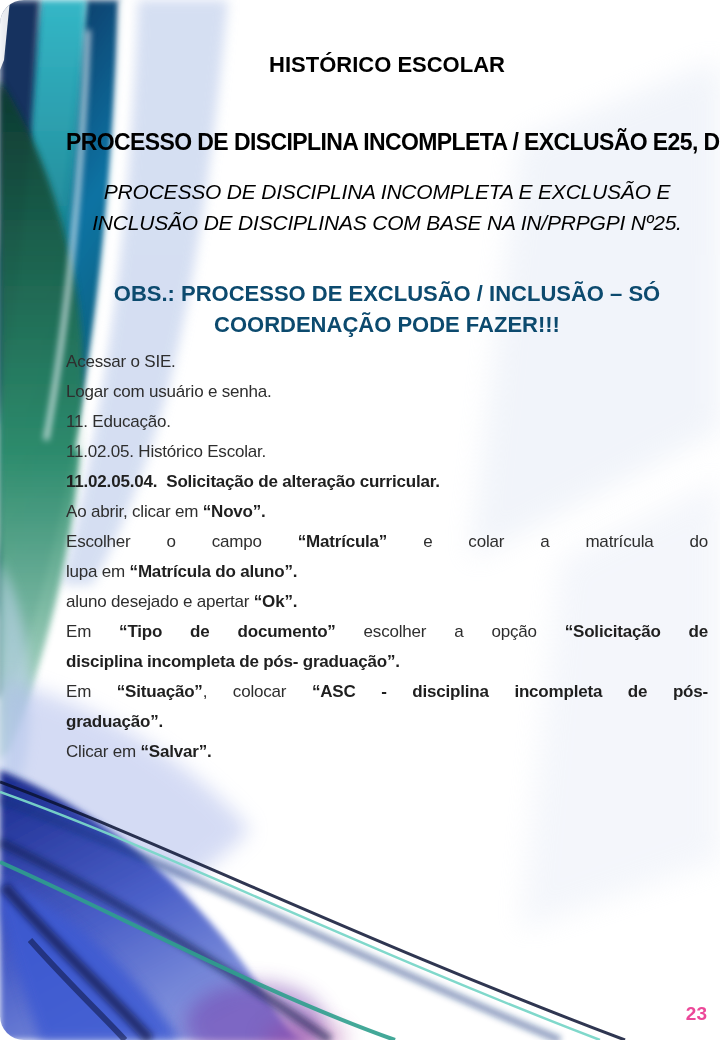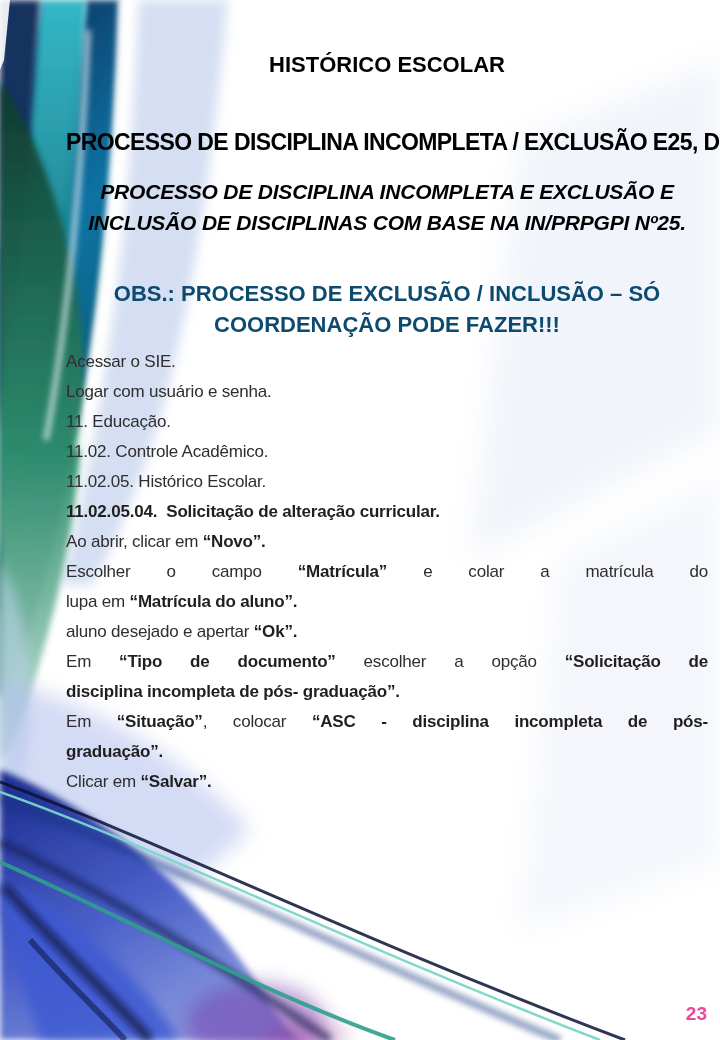--- a/index.html
+++ b/index.html
@@ -1,27 +1,27 @@
 <!DOCTYPE html>
 <html><head>
 <meta charset="utf-8">
 <style>
   html,body{margin:0;padding:0;background:#fff;}
   .page{
     position:relative;width:720px;height:1040px;overflow:hidden;background:#ffffff;
-    font-family:"Liberation Sans","DejaVu Sans",sans-serif;color:#000;
+    font-family:"Liberation Sans","DejaVu Sans",sans-serif;color:#000;border-radius:24px;
   }
   .bg{position:absolute;left:0;top:0;width:720px;height:1040px;z-index:0;}
   .content{position:absolute;left:66px;top:52px;width:642px;z-index:1;}
   .kicker{text-align:center;font-weight:bold;font-size:22px;line-height:26px;}
   .heading{margin-top:46px;display:flex;align-items:center;
     font-weight:bold;font-size:23px;line-height:37px;letter-spacing:-0.6px;}
   .heading .tline{white-space:nowrap;}
   .subtitle{margin-top:15px;display:flex;flex-direction:column;align-items:center;
-    font-weight:bold;font-style:italic;font-size:21px;line-height:31px;letter-spacing:-0.2px;}
+    font-weight:normal;font-style:italic;font-size:21px;line-height:31px;letter-spacing:-0.2px;}
   .subtitle .tline{white-space:nowrap;}
   .warning{margin-top:40px;display:flex;flex-direction:column;align-items:center;
     font-weight:bold;font-size:22px;line-height:31px;color:#ee0000;}
   .warning .tline{white-space:nowrap;}
   .steps{margin-top:7px;font-size:17px;line-height:30px;color:#2e2e2e;letter-spacing:-0.2px;}
   .step-line{min-height:30px;}
   .step-line.just{text-align:justify;text-align-last:justify;}
   .b{font-weight:bold;color:#1f1f1f;}
   .pagenum{position:absolute;right:13px;bottom:15px;z-index:2;font-weight:bold;font-size:19px;color:#ec4899;}
 </style>
@@ -105,21 +105,20 @@
         <div class="tline">INCLUSÃO DE DISCIPLINAS COM BASE NA IN/PRPGPI Nº25.</div>
       </div>
     <div class="warning" style="color: #0c4a6e;">
         <div class="tline">OBS.: PROCESSO DE EXCLUSÃO / INCLUSÃO – SÓ</div>
         <div class="tline">COORDENAÇÃO PODE FAZER!!!</div>
       </div>
     <div class="steps">
         <div class="step-line"><span>Acessar o SIE.</span></div>
         <div class="step-line"><span>Logar com usuário e senha.</span></div>
         <div class="step-line"><span>11. Educação.</span></div>
-        <div class="step-line"><span>11.02. Controle Acadêmico.</span></div>
         <div class="step-line"><span>11.02.05. Histórico Escolar.</span></div>
         <div class="step-line"><span class="b">11.02.05.04.&nbsp; Solicitação de alteração curricular.</span></div>
         <div class="step-line"><span>Ao abrir, clicar em </span><span class="b">“Novo”.</span></div>
         <div class="step-line just"><span>Escolher o campo </span><span class="b">“Matrícula”</span><span> e colar a matrícula do</span></div>
         <div class="step-line"><span>lupa em </span><span class="b">“Matrícula do aluno”.</span></div>
         <div class="step-line"><span>aluno desejado e apertar </span><span class="b">“Ok”.</span></div>
         <div class="step-line just"><span>Em </span><span class="b">“Tipo de documento”</span><span> escolher a opção </span><span class="b">“Solicitação de</span></div>
         <div class="step-line"><span class="b">disciplina incompleta de pós- graduação”.</span></div>
         <div class="step-line just"><span>Em </span><span class="b">“Situação”</span><span>, colocar </span><span class="b">“ASC - disciplina incompleta de pós-</span></div>
         <div class="step-line"><span class="b">graduação”.</span></div>

